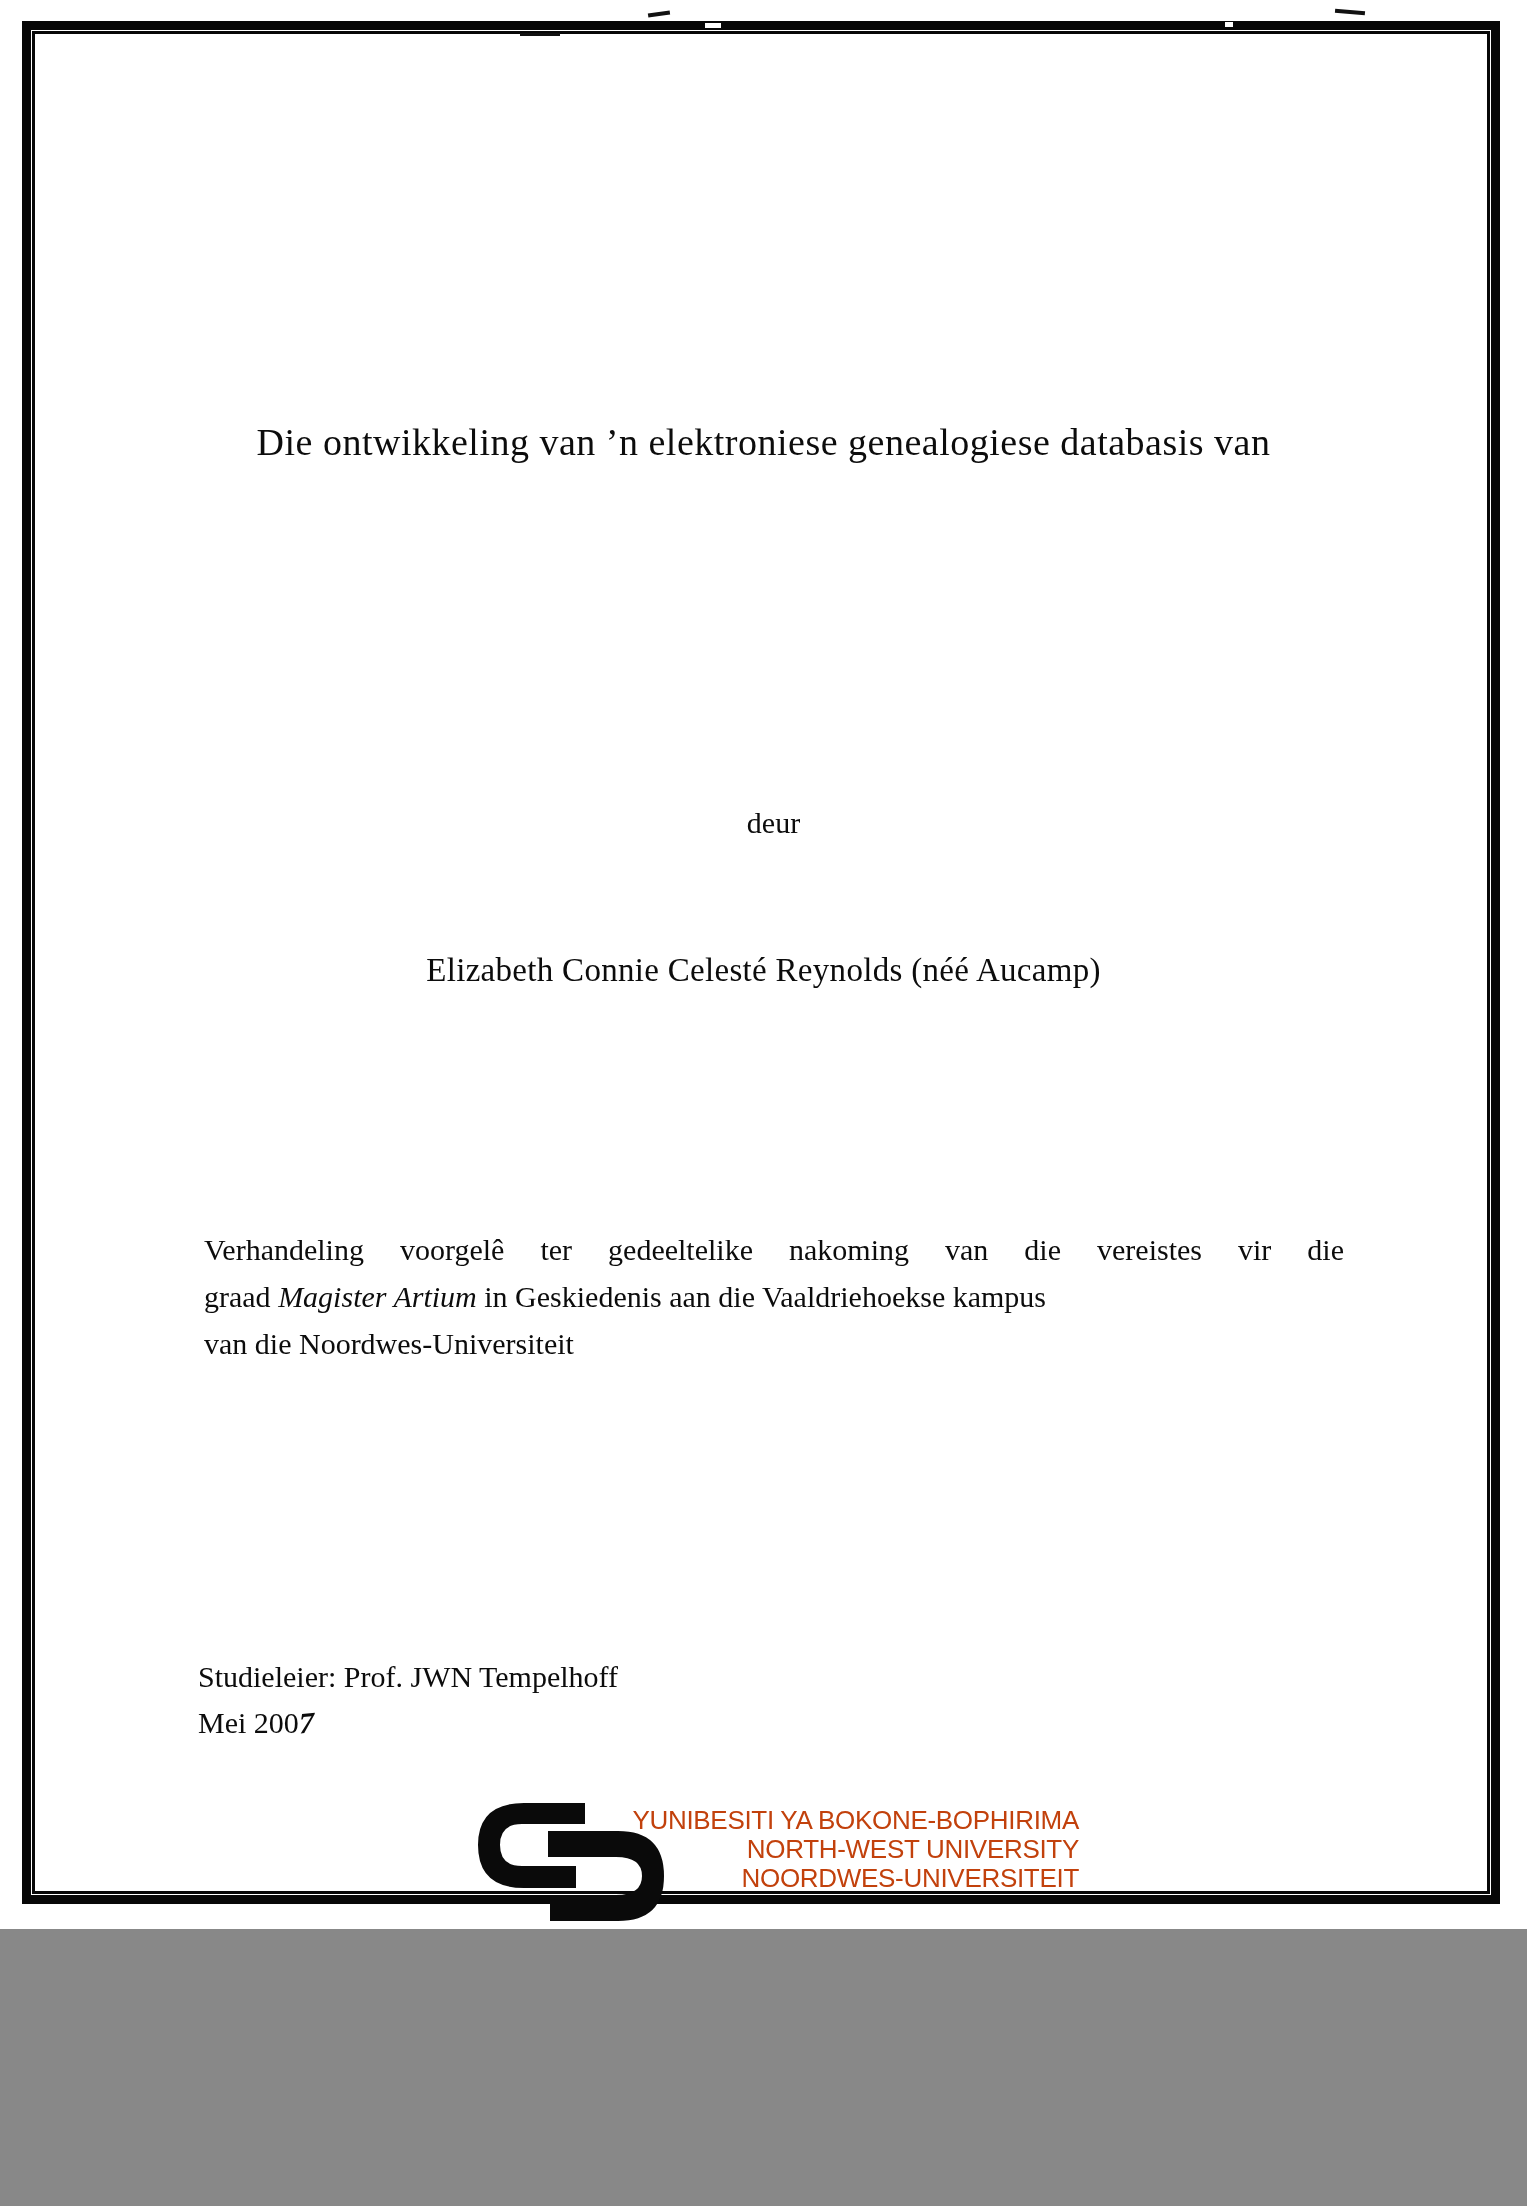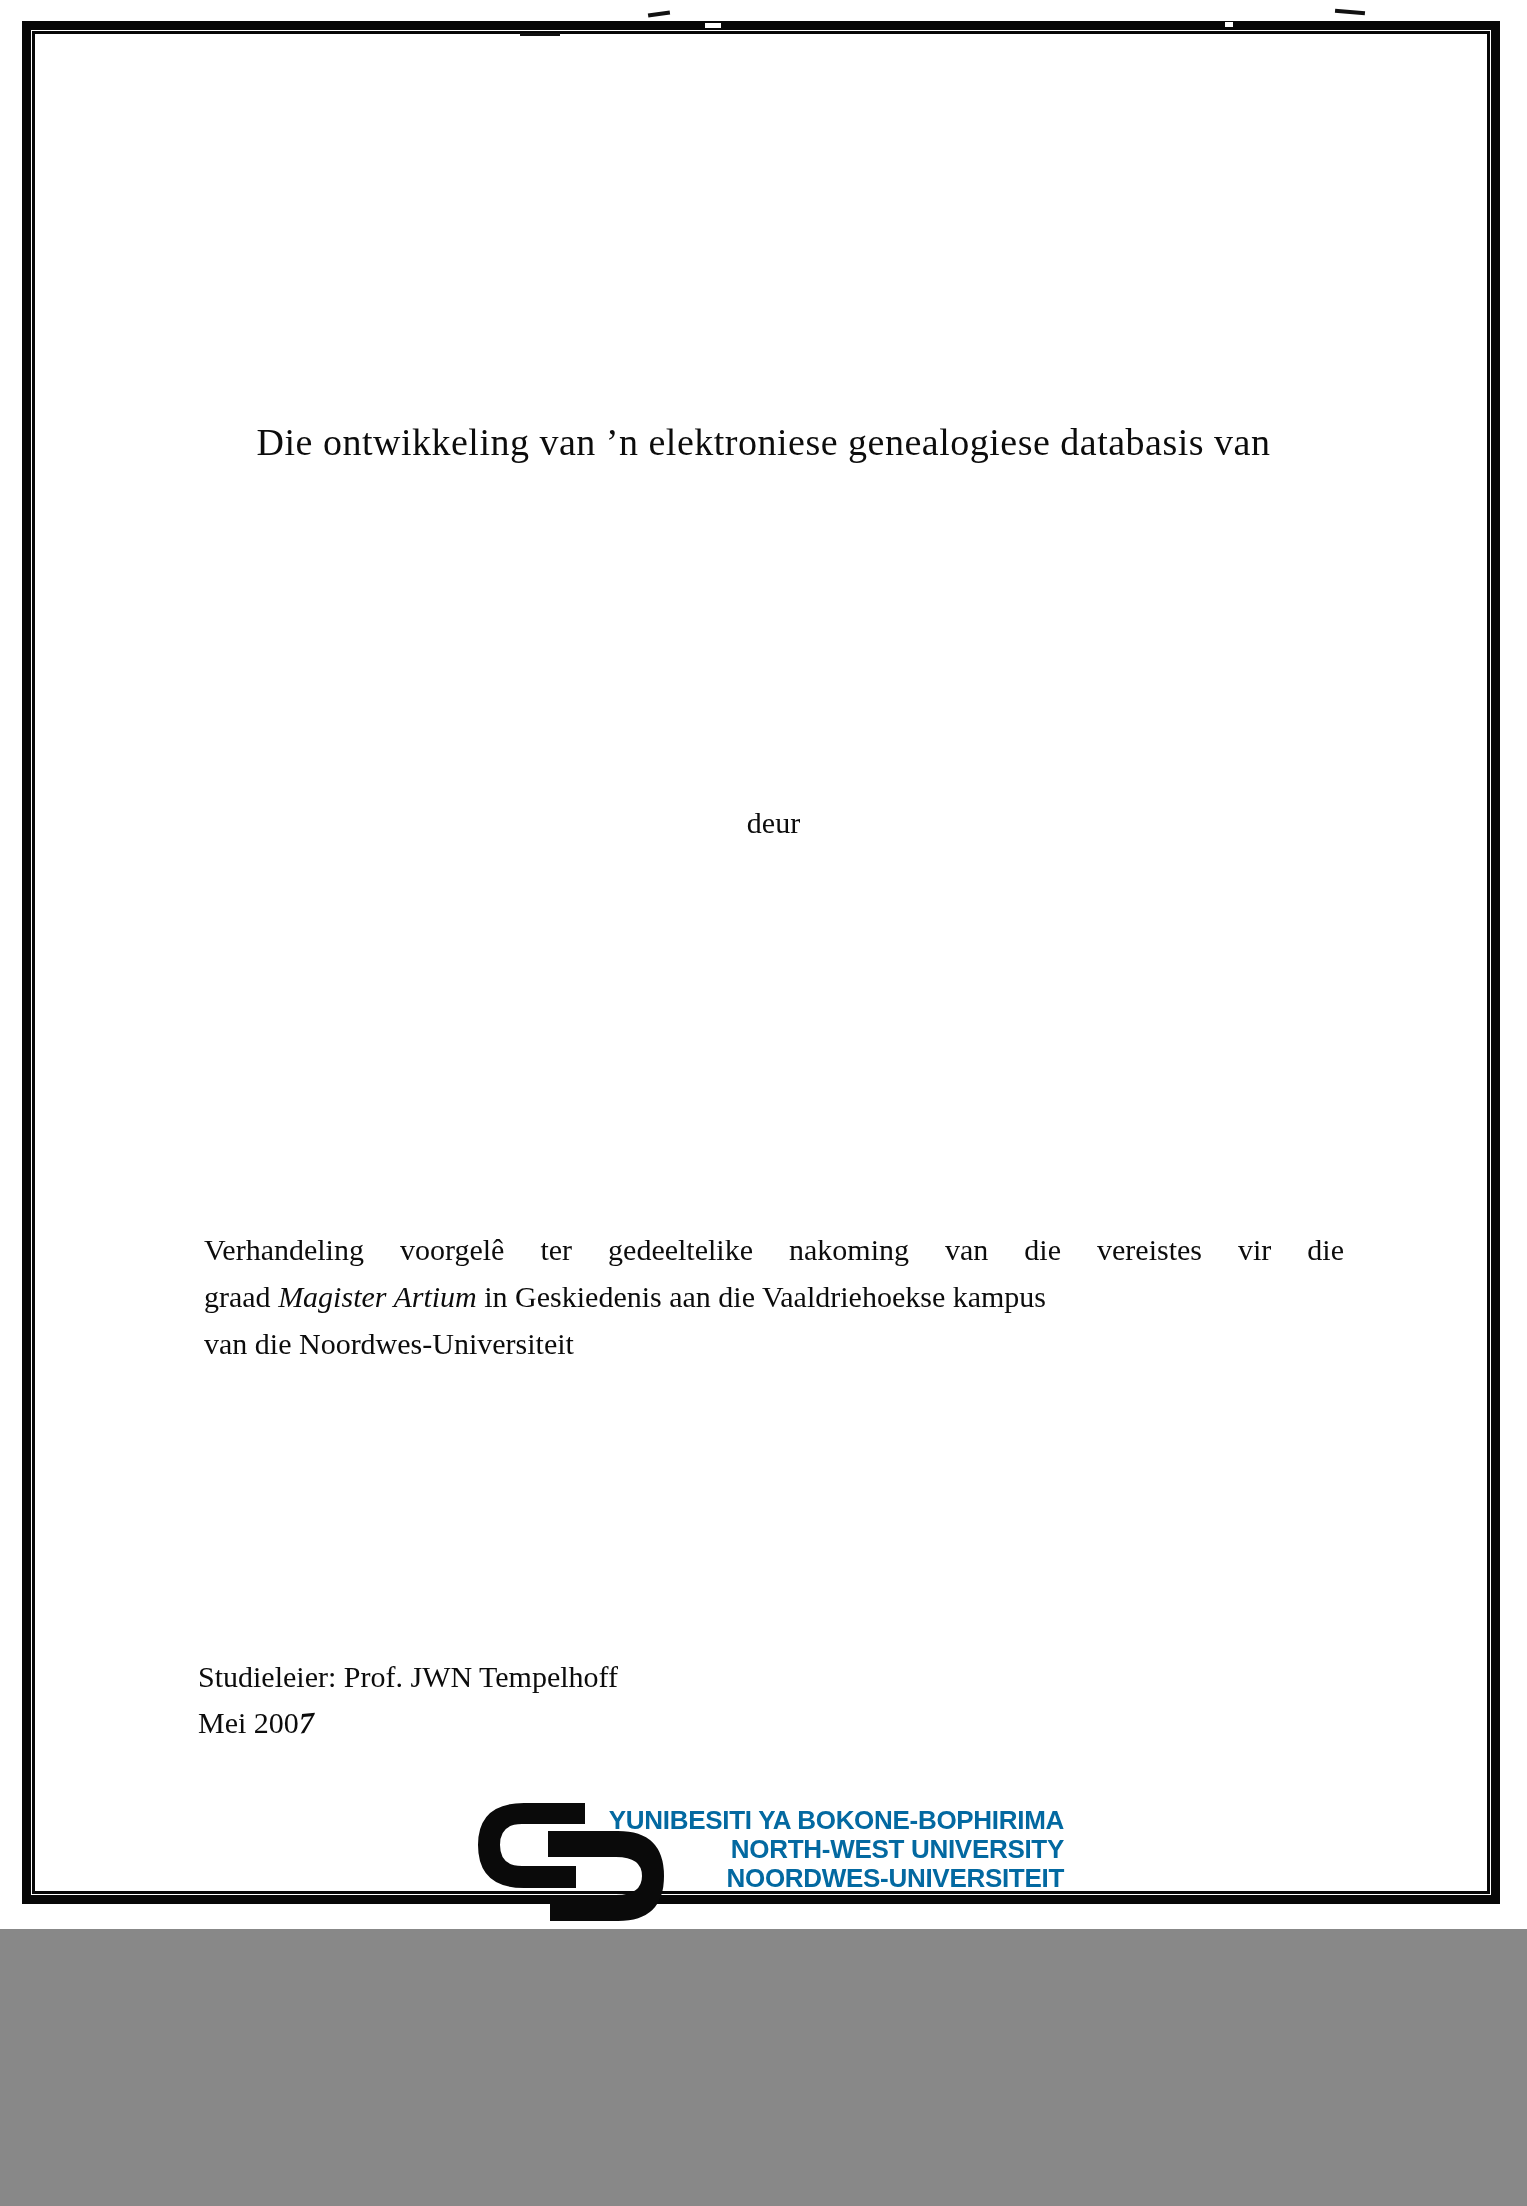--- a/index.html
+++ b/index.html
@@ -64,27 +64,27 @@
     font-weight:bold;
   }
   .logo{
     position:absolute;left:478px;top:1800px;width:600px;height:130px;
   }
   .logo-mark{
     position:absolute;left:0;top:3px;width:196px;height:120px;
   }
   .logo-mark svg{display:block;width:100%;height:100%;}
   .logo-text{
-    position:absolute;left:106px;top:6px;width:480px;
+    position:absolute;left:121px;top:6px;width:480px;
     text-align:right;
     font-family:"Liberation Sans","DejaVu Sans",sans-serif;
-    font-weight:bold;
+    font-weight:normal;
     font-size:26px;line-height:29px;
     letter-spacing:-0.3px;
-    color:#0369a1;
+    color:#c2410c;
     white-space:nowrap;
   }
 </style>
 </head>
 <body>
 
 <div class="page">
 
   <div class="frame">
     <div class="frame-inner"></div>
@@ -94,20 +94,21 @@
   <div class="speck s1"></div>
   <div class="speck s2"></div>
   <div class="speck s3"></div>
 
   <div class="title-block">
     <span style="display:block;">Die ontwikkeling van ’n elektroniese genealogiese databasis van</span>
   </div>
 
   <div class="byline">deur</div>
 
+  <div class="author">Elizabeth Connie Celesté Reynolds (néé Aucamp)</div>
 
   <div class="declaration">
     <span class="decl-line1">Verhandeling voorgelê ter gedeeltelike nakoming van die vereistes vir die</span>
     <span class="decl-line2"><span>graad </span><span class="italic">Magister Artium</span><span> in Geskiedenis aan die Vaaldriehoekse kampus</span></span>
     <span class="decl-line3">van die Noordwes-Universiteit</span>
   </div>
 
   <div class="supervisor-block">
     <div>Studieleier: Prof. JWN Tempelhoff</div>
     <div><span>Mei 200</span><span class="seven">7</span></div>

